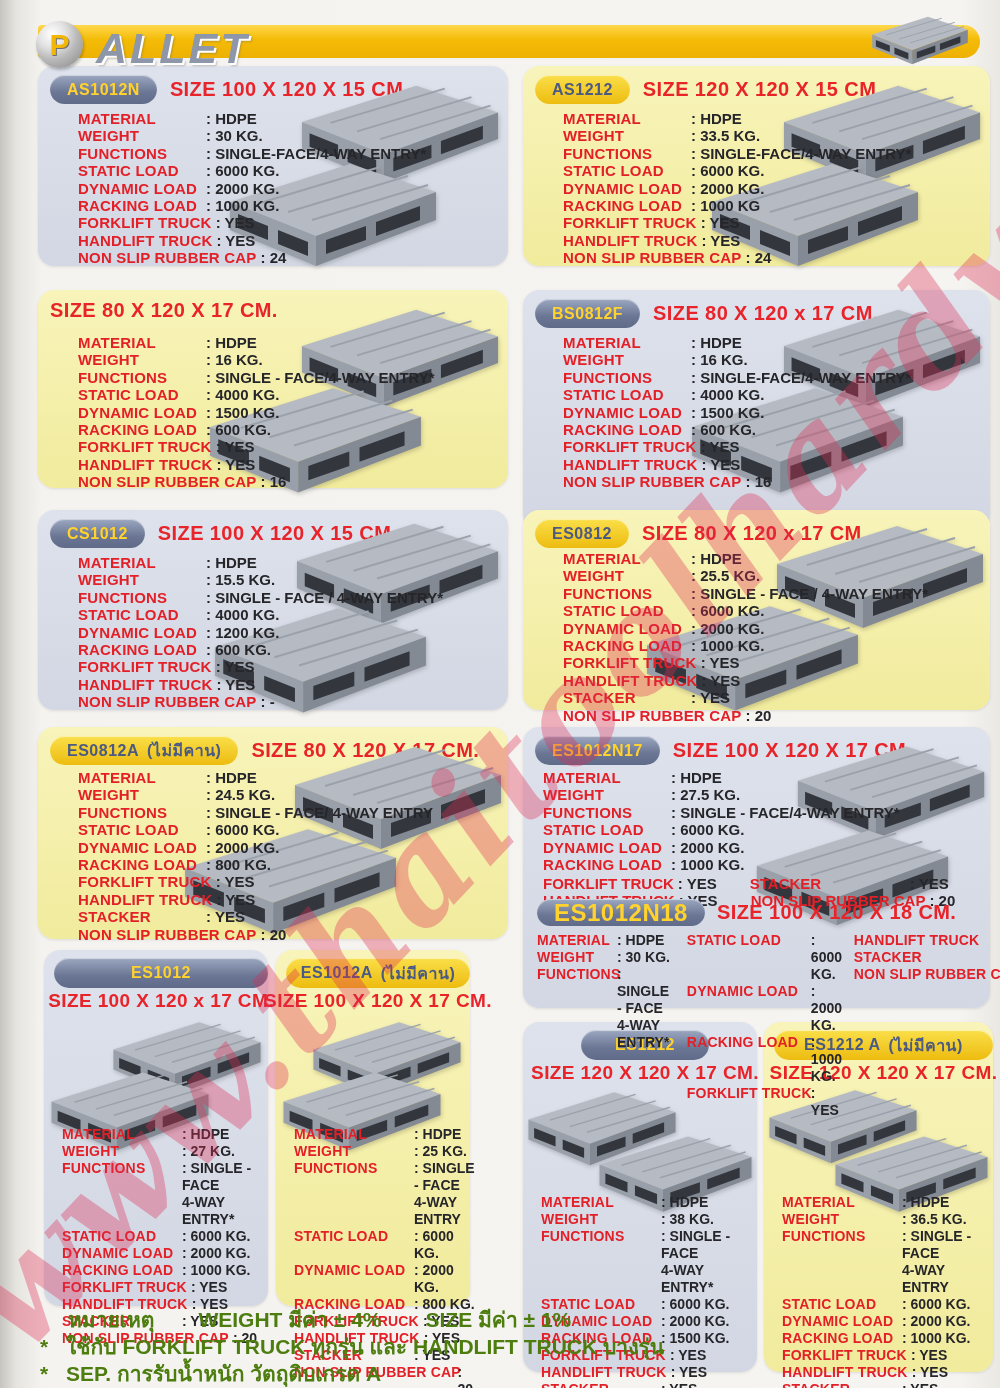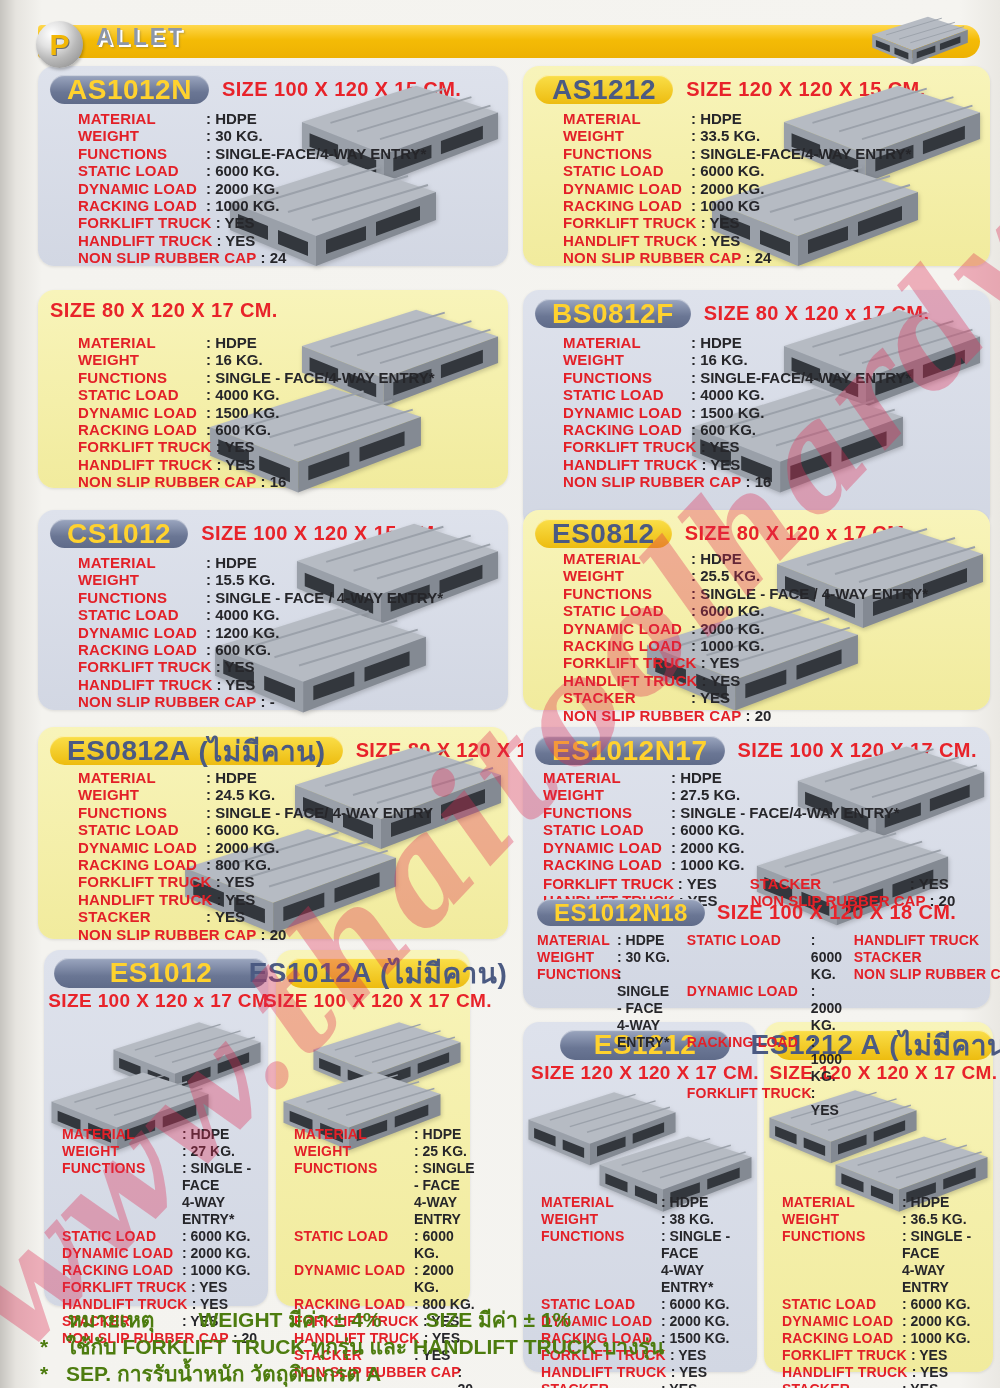--- a/index.html
+++ b/index.html
@@ -11,30 +11,30 @@
   }
   
   .header-bar { position:absolute; left:38px; top:25px; width:942px; height:33px;
     background: linear-gradient(180deg,#ffd84d 0%,#f4bb06 45%,#edb103 100%);
     border-radius: 4px 18px 18px 4px; z-index:6; }
   .p-circle { position:absolute; left:36px; top:21px; width:47px; height:47px; border-radius:50%;
     background: radial-gradient(circle at 34% 28%, #ffffff 0%, #e2e2e2 30%, #b9b9b9 55%, #848484 100%);
     display:flex; align-items:center; justify-content:center; z-index:7;
     box-shadow: 1px 2px 3px rgba(0,0,0,.25); }
   .p-circle span { color:#f2b705; font-size:30px; text-shadow:1px 1px 0 #6f6f6f; }
-  .header-title { position:absolute; left:96px; top:24px; z-index:8; font-size:23px; letter-spacing:3px;
-    color:#8d97a9; text-shadow: 2px 2px 0 #ffffff, 3px 3px 2px rgba(90,90,90,.35); }
+  .header-title { position:absolute; left:96px; top:24px; z-index:8; font-size:43px; letter-spacing:3px;
+    color:#8d97a9; text-shadow: 2px 2px 0 #ffffff, 3px 3px 2px rgba(90,90,90,.35); font-style: italic; }
   .header-pallet-icon { position:absolute; left:862px; top:14px; width:116px; height:52px; z-index:9; }
   
   .card { position:absolute; border-radius:16px; box-shadow: 0 1px 3px rgba(0,0,0,.10); }
   .bg-blue   { background: linear-gradient(180deg,#dee2ec 0%,#d2d7e3 100%); }
   .bg-yellow { background: linear-gradient(180deg,#f8f4ba 0%,#f1eb9d 100%); }
   .card-head { display:flex; align-items:center; gap:13px; padding:9px 0 3px 12px; }
   .badge { display:inline-flex; align-items:center; justify-content:center; height:29px;
-    padding:0 17px; border-radius:15px; font-size:28px; letter-spacing:.5px; white-space:nowrap; gap:8px; }
+    padding:0 17px; border-radius:15px; font-size:16px; letter-spacing:.5px; white-space:nowrap; gap:8px; }
   .badge-blue { background: linear-gradient(180deg,#9ca7c0 0%,#6a7694 60%,#5f6b89 100%);
     color:#ffd22e; box-shadow: inset 0 1px 1px rgba(255,255,255,.55); }
   .badge-yellow { background: linear-gradient(180deg,#fadf49 0%,#edbc10 100%);
     color:#4b5a82; box-shadow: inset 0 1px 1px rgba(255,255,255,.6); }
   .size-title { color:#e8232a; font-size:20px; letter-spacing:.4px; white-space:nowrap; }
   .specs { position:absolute; left:40px; top:44px; display:flex; flex-direction:column; z-index:2; }
   .spec-row { display:flex; align-items:baseline; line-height:17.4px; font-size:15px; }
   .spec-label { color:#e32028; min-width:128px; padding-right:4px; letter-spacing:.2px; white-space:nowrap; }
   .spec-value { color:#26262a; white-space:pre-line; }
   .spec-value::before { content: ":  "; }

